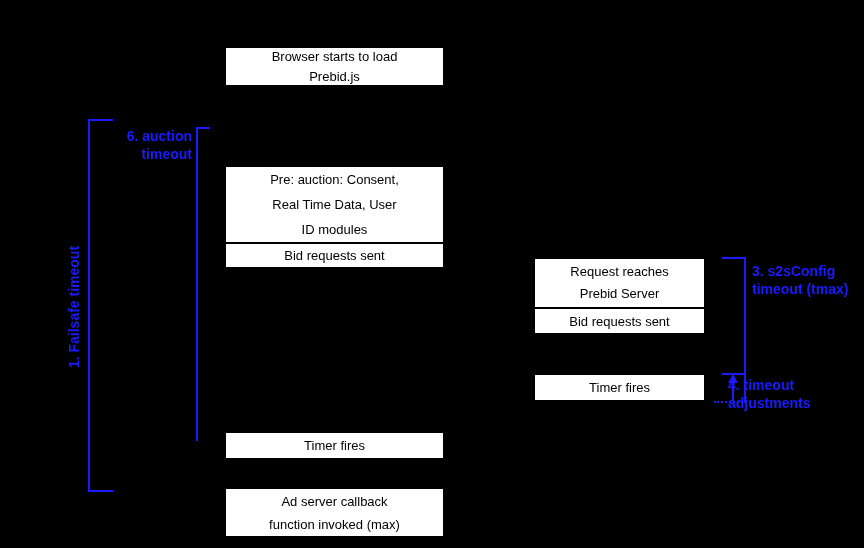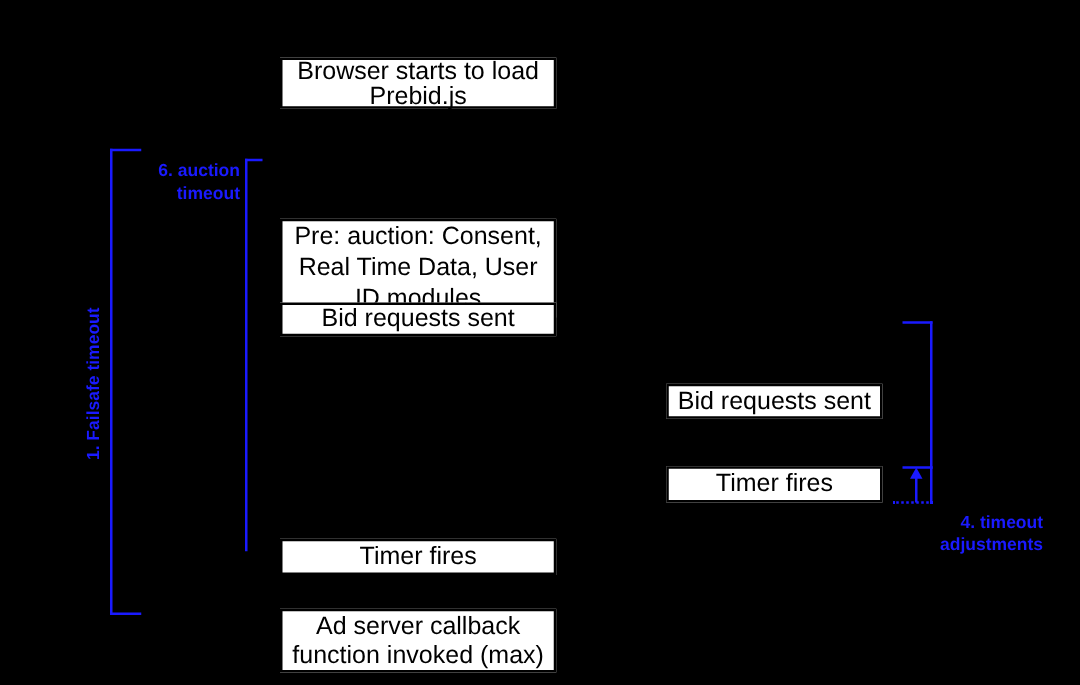--- a/index.html
+++ b/index.html
@@ -9,21 +9,21 @@
     background:#000000;
     font-family:"Liberation Sans", sans-serif;
     overflow:hidden;
   }
   .box{
     position:absolute;
     box-sizing:border-box;
     background:#ffffff;
     border:2px solid #000000;
     color:#000000;
-    font-size:20px;
+    font-size:13px;
     line-height:21px;
     display:flex;
     align-items:center;
     justify-content:center;
     text-align:center;
     white-space:pre-line;
   }
   .col-client{left:224px;width:221px;}
   .col-server{left:533px;width:173px;}
   .lh20{line-height:20px;}
@@ -65,67 +65,73 @@
     border-right:5px solid transparent;
     border-bottom:9px solid #1a1aff;
   }
   .failsafe-label{
     left:4px;top:298px;width:140px;height:18px;
     text-align:center;
     transform:rotate(-90deg);
   }
   .auction-label{left:100px;top:127px;width:92px;text-align:right;}
   .s2s-label{left:752px;top:262px;text-align:left;}
-  .adj-label{left:752px;top:376px;text-align:right;margin-top:32px;}
+  .adj-label{left:728px;top:376px;text-align:left;}
 </style>
 </head>
 <body>
 
 <div id="canvas">
 
   <div class="bracket bracket-failsafe"></div>
   <div class="bracket bracket-auction"></div>
   <div class="bracket bracket-s2s"></div>
   <div class="adj-vline"></div>
   <div class="adj-dotted"></div>
   <div class="adj-arrow-shaft"></div>
   <div class="adj-arrow-head"></div>
 
   <div class="blue-label failsafe-label">1. Failsafe timeout</div>
   <div class="blue-label auction-label">6. auction
 timeout</div>
+  <div class="blue-label s2s-label">3. s2sConfig
+timeout (tmax)</div>
   <div class="blue-label adj-label">4. timeout
 adjustments</div>
 
   <div class="box col-client lh20" style="top:46px;height:41px;">
     <span>Browser starts to load
 Prebid.js</span>
   </div>
 
 
-  <div class="box col-client lh25" style="top:175px;height:79px;">
+  <div class="box col-client lh25" style="top:165px;height:79px;">
     <span>Pre: auction: Consent,
 Real Time Data, User
 ID modules</span>
   </div>
 
   <div class="box col-client" style="top:242px;height:27px;">
     <span>Bid requests sent</span>
   </div>
 
 
   <div class="box col-client" style="top:431px;height:29px;">
     <span>Timer fires</span>
   </div>
 
   <div class="box col-client lh23" style="top:487px;height:51px;">
     <span>Ad server callback
 function invoked (max)</span>
   </div>
 
+  <div class="box col-server lh22" style="top:257px;height:52px;">
+    <span>Request reaches
+Prebid Server</span>
+  </div>
 
   <div class="box col-server" style="top:307px;height:28px;">
     <span>Bid requests sent</span>
   </div>
 
   <div class="box col-server" style="top:373px;height:29px;">
     <span>Timer fires</span>
   </div>
 
 </div>

